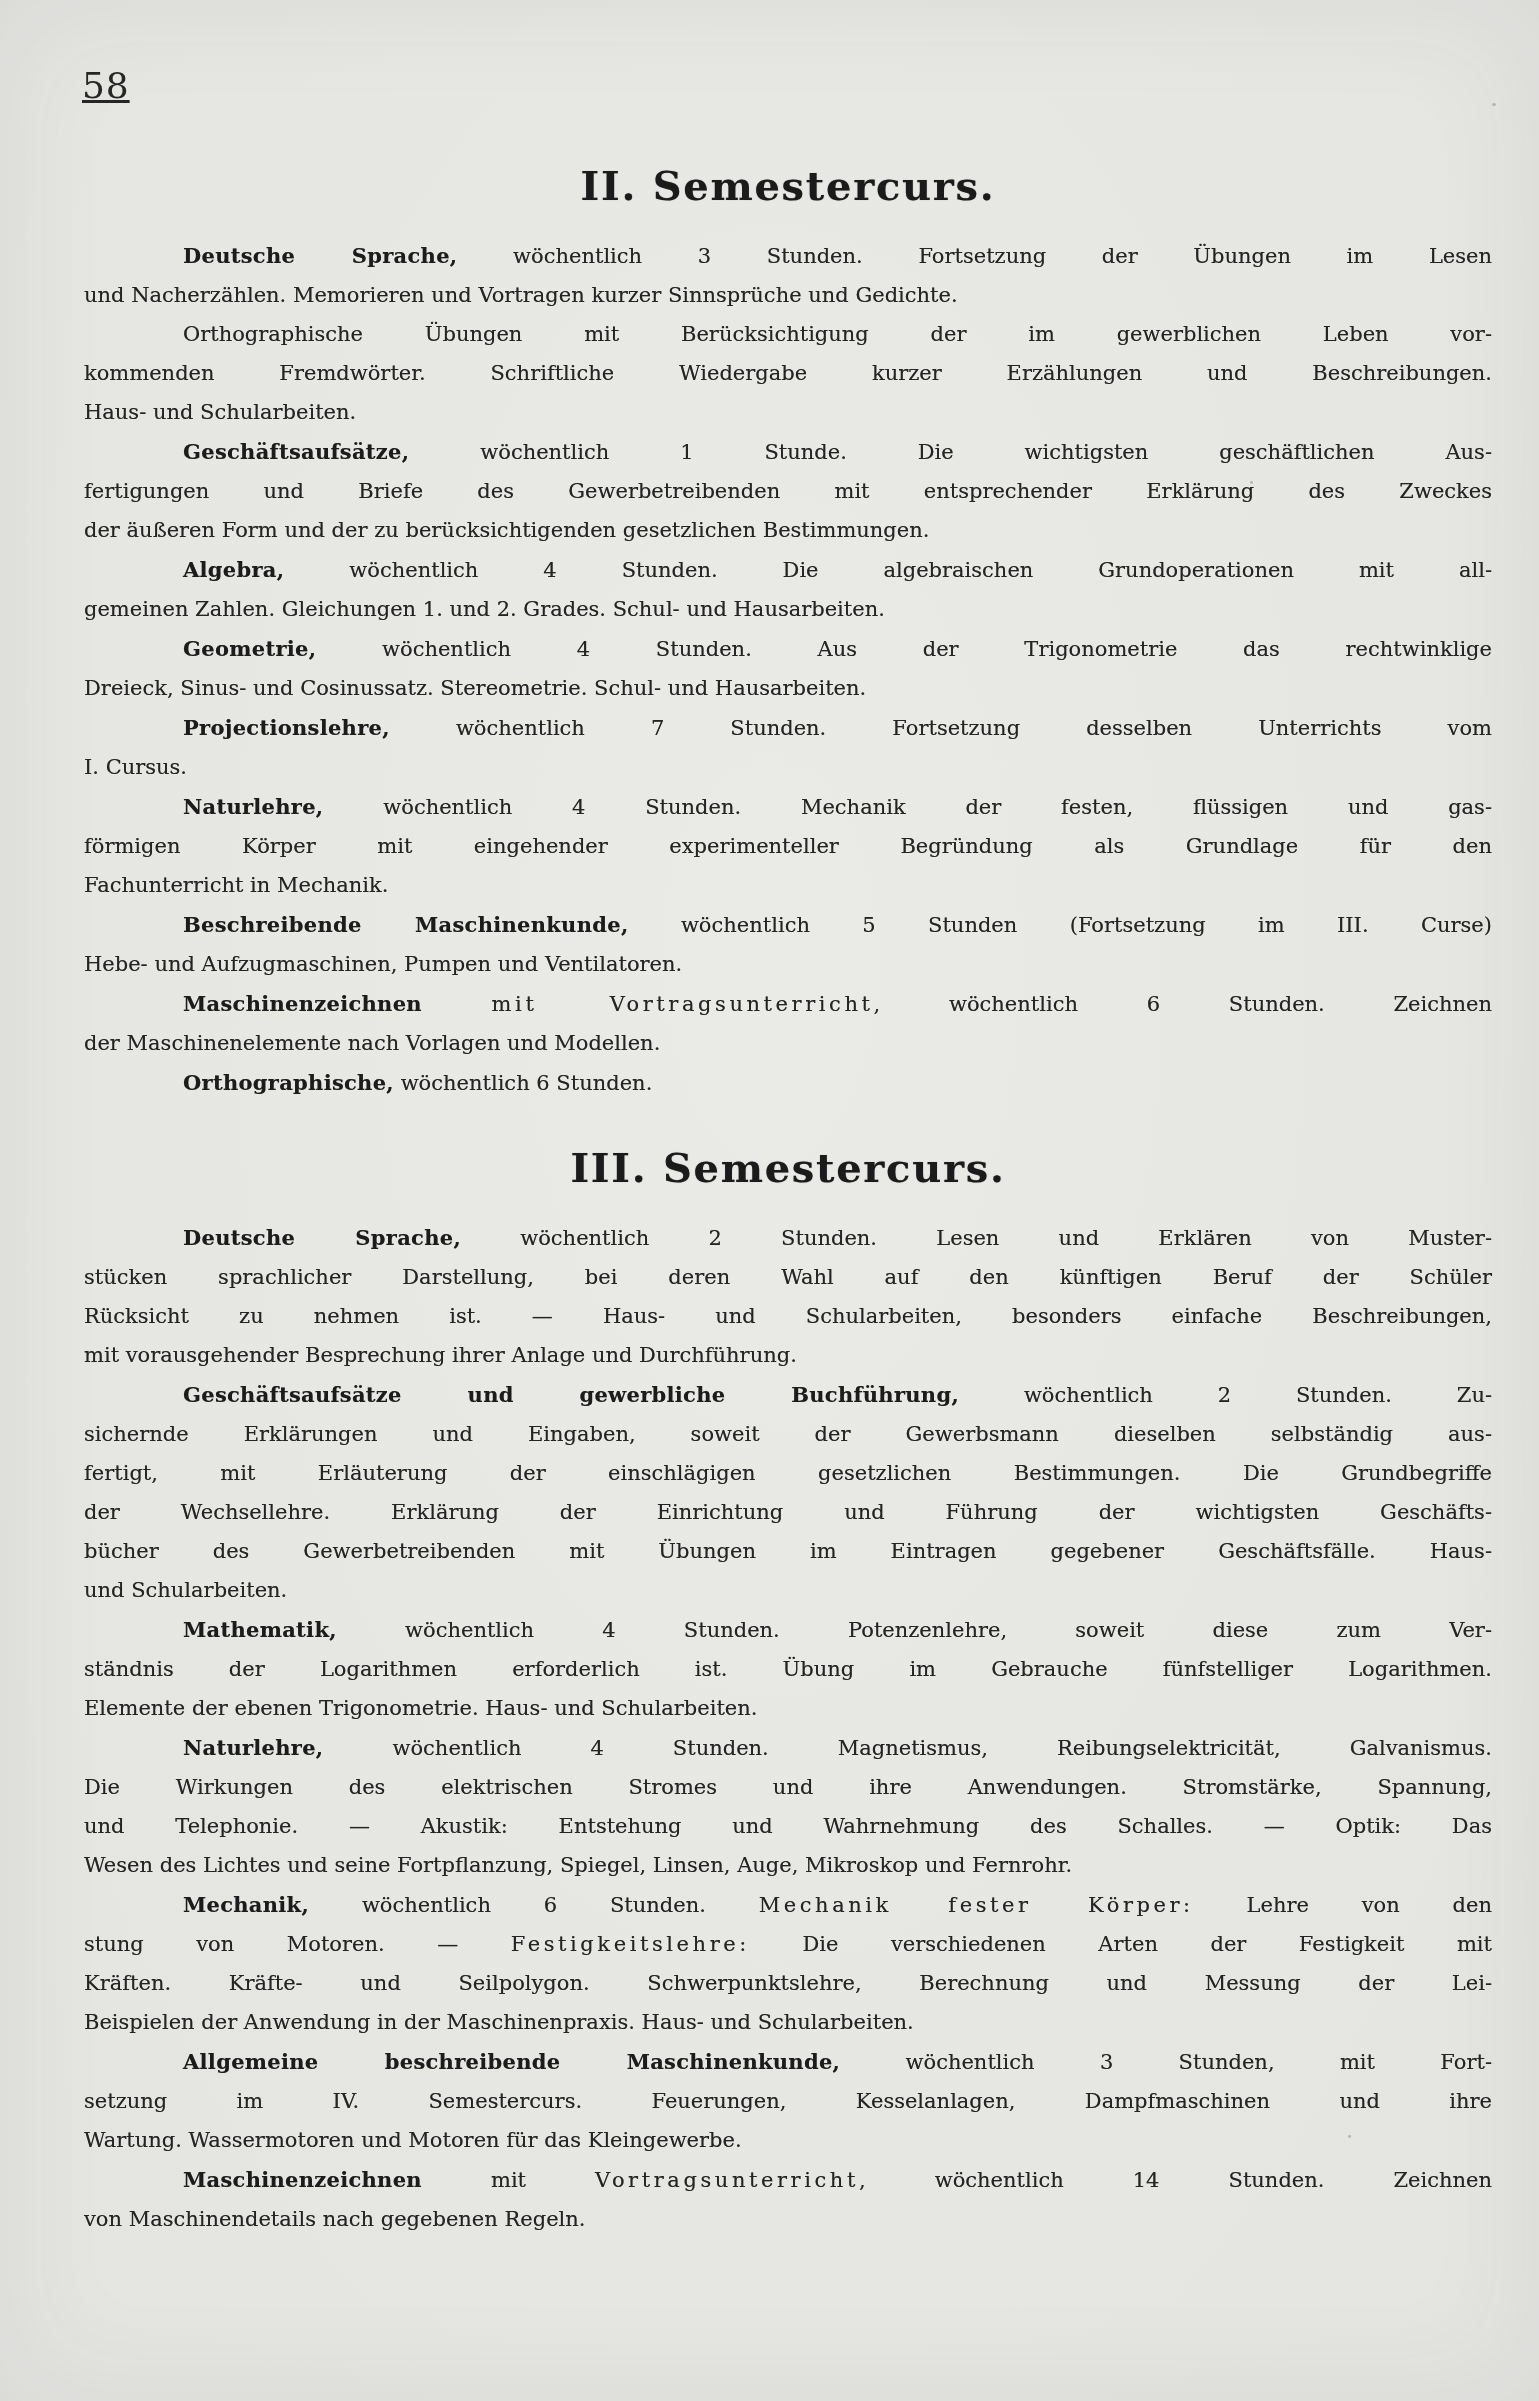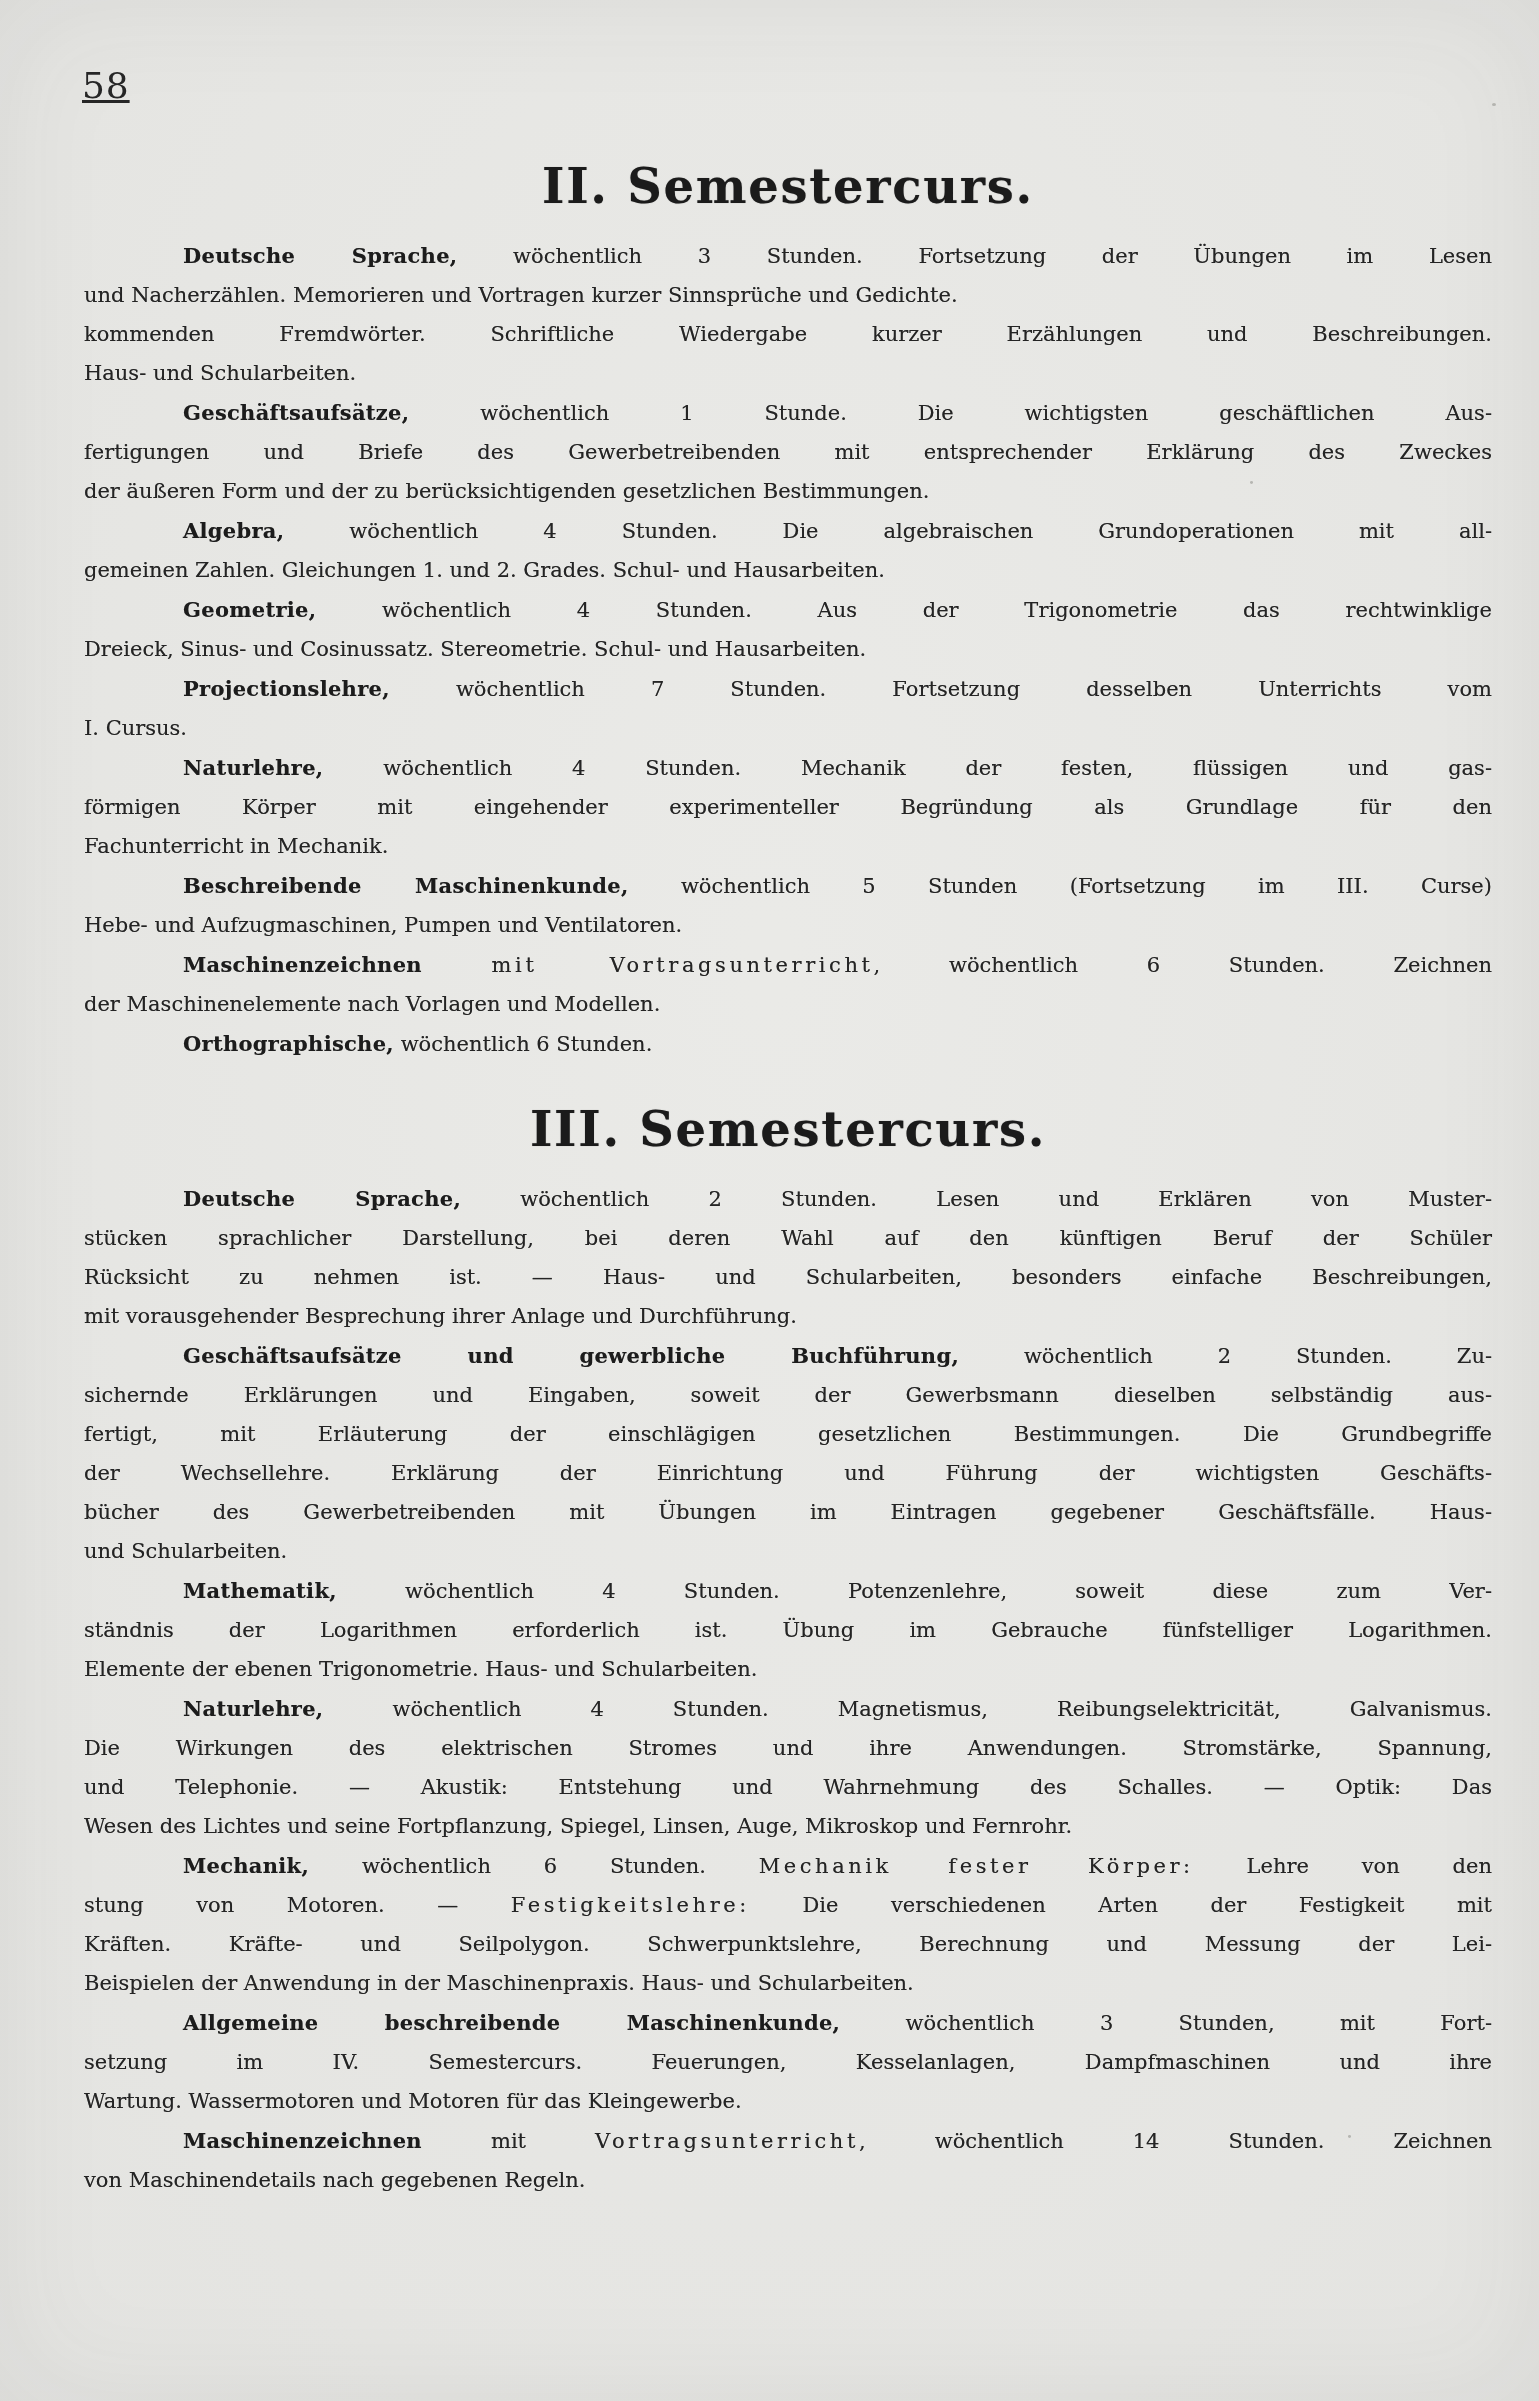--- a/index.html
+++ b/index.html
@@ -35,21 +35,21 @@
   .content {
     position: absolute;
     top: 0;
     left: 84px;
     width: 1408px;
     padding-top: 162px;
   }
   .heading {
     text-align: center;
     font-weight: bold;
-    font-size: 48px;
+    font-size: 40px;
     line-height: 48px;
     letter-spacing: 1.7px;
     margin: 0 0 26px 0;
     color: #1b1b1b;
     text-shadow: 0 0 0.9px rgba(0,0,0,0.35);
   }
   .section + .section {
     margin-top: 41px;
   }
   .para {
@@ -96,20 +96,21 @@
 <div class="page">
   <div class="page-number">58</div>
   <main class="content">
       <section class="section">
         <h2 class="heading">II. Semestercurs.</h2>
         <div class="para">
           <div class="line first"><span class="seg b">Deutsche Sprache,</span><span class="seg n"> wöchentlich 3 Stunden.  Fortsetzung der Übungen im Lesen</span></div>
           <div class="line last"><span class="seg n">und Nacherzählen.  Memorieren und Vortragen kurzer Sinnsprüche und Gedichte.</span></div>
         </div>
         <div class="para">
+          <div class="line first"><span class="seg n">Orthographische Übungen mit Berücksichtigung der im gewerblichen Leben vor-</span></div>
           <div class="line"><span class="seg n">kommenden Fremdwörter.  Schriftliche Wiedergabe kurzer Erzählungen und Beschreibungen.</span></div>
           <div class="line last"><span class="seg n">Haus- und Schularbeiten.</span></div>
         </div>
         <div class="para">
           <div class="line first"><span class="seg b">Geschäftsaufsätze,</span><span class="seg n"> wöchentlich 1 Stunde.  Die wichtigsten geschäftlichen Aus-</span></div>
           <div class="line"><span class="seg n">fertigungen und Briefe des Gewerbetreibenden mit entsprechender Erklärung des Zweckes</span></div>
           <div class="line last"><span class="seg n">der äußeren Form und der zu berücksichtigenden gesetzlichen Bestimmungen.</span></div>
         </div>
         <div class="para">
           <div class="line first"><span class="seg b">Algebra,</span><span class="seg n"> wöchentlich 4 Stunden.  Die algebraischen Grundoperationen mit all-</span></div>

